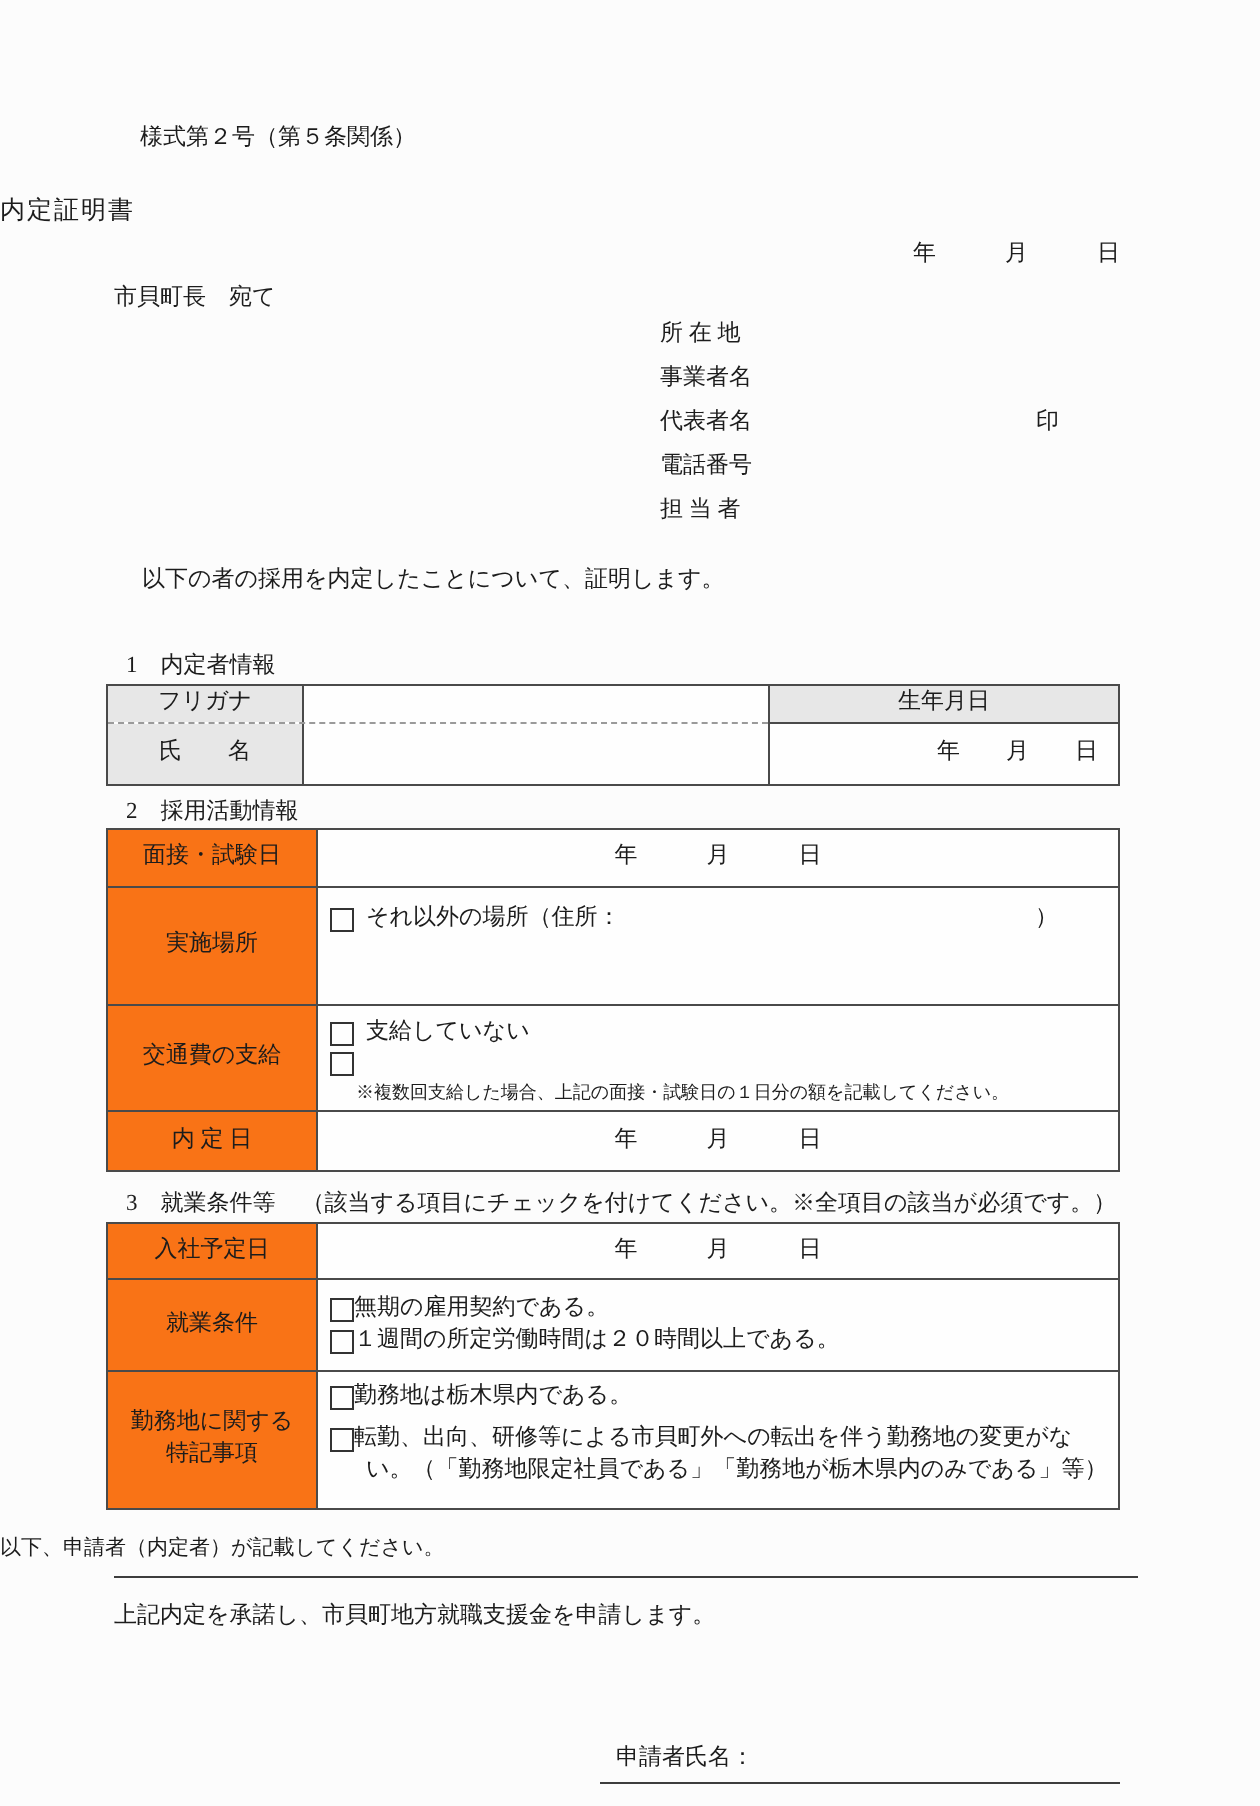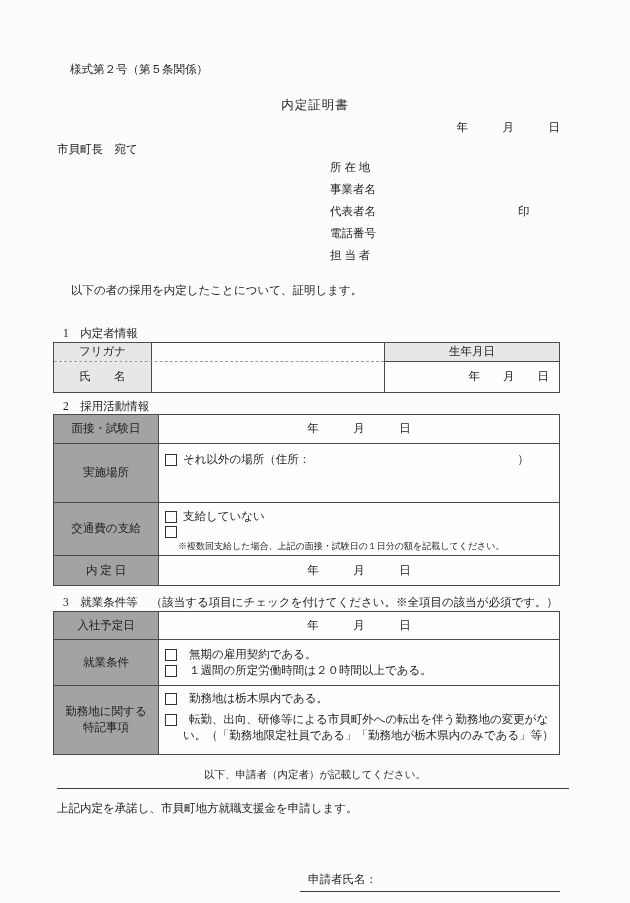--- a/index.html
+++ b/index.html
@@ -3,21 +3,21 @@
 <meta charset="utf-8">
 <style>
   html,body{margin:0;padding:0;}
   body{
     width:630px;height:903px;position:relative;overflow:hidden;
     background:#fcfcfc;color:#1c1c1c;
     font-family:"Liberation Serif","DejaVu Serif",serif;
     font-size:11.5px;line-height:1.35;
   }
   .abs{position:absolute;}
-  .center{left:0;right:0;text-align:center;}
+  .center{left:0;right:0;}
 
   
   .form-number{left:70px;top:62px;}
   .doc-title{top:97px;font-size:12.5px;letter-spacing:1px;}
   .date-top{top:120px;right:70px;}
   .addressee{left:57px;top:142px;}
   .issuer{left:330px;top:160px;}
   .issuer div{height:22px;}
   .seal{left:518px;top:204px;}
   .statement{left:71px;top:283px;}
@@ -25,21 +25,21 @@
   
   .h1{left:63px;top:326px;}
   .h2{left:63px;top:399px;}
   .h3{left:63px;top:595px;white-space:nowrap;}
   .h3 .note{margin-left:13px;text-align:center;}
 
   
   .tbl{position:absolute;left:53px;width:507px;border:1px solid #4a4a4a;box-sizing:border-box;background:#fefefe;}
   .row{display:flex;border-top:1px solid #4a4a4a;}
   .row.first{border-top:none;}
-  .lbl{flex:0 0 104px;background:#a3a3a3;border-right:1px solid #4a4a4a;
+  .lbl{flex:0 0 104px;background:#f97316;border-right:1px solid #4a4a4a;
        display:flex;flex-direction:column;align-items:center;justify-content:center;text-align:center;}
   .cell{flex:1;min-width:0;position:relative;box-sizing:border-box;}
   .datec{display:flex;align-items:center;justify-content:center;}
 
   
   .t1{top:342px;display:flex;}
   .t1left{flex:1;display:flex;flex-direction:column;}
   .t1r{display:flex;}
   .t1r1{height:18px;}
   .t1r2{height:30px;border-top:1px dashed #9a9a9a;}
@@ -55,21 +55,21 @@
   .t2{top:414px;}
   .t2 .r1{height:28px;} .t2 .r2{height:58px;} .t2 .r3{height:52px;} .t2 .r4{height:29px;}
 
   
   .t3{top:611px;}
   .t3 .r1{height:27px;} .t3 .r2{height:45px;} .t3 .r3{height:68px;}
 
   
   .optwrap{padding:8px 4px 4px 6px;display:flex;flex-direction:column;justify-content:space-between;height:100%;box-sizing:border-box;}
   .opt{display:flex;align-items:center;gap:6px;min-height:14px;}
-  .opt.wide{gap:12px;}
+  .opt.wide{gap:0;}
   .opt.top{align-items:flex-start;}
   .cb{display:inline-block;width:10px;height:10px;border:1px solid #333;background:#fefefe;flex:0 0 auto;}
   .opt.top .cb{margin-top:2px;}
   .close-paren{margin-left:auto;margin-right:26px;}
   .subnote{font-size:9px;padding-left:13px;margin-top:1px;white-space:nowrap;}
   .hang{padding-left:18px;margin-top:1px;}
 
   
   .applicant-note{top:768px;font-size:10.5px;}
   .sep-line{left:57px;top:788px;width:512px;border-top:1.5px solid #3d3d3d;height:0;}

